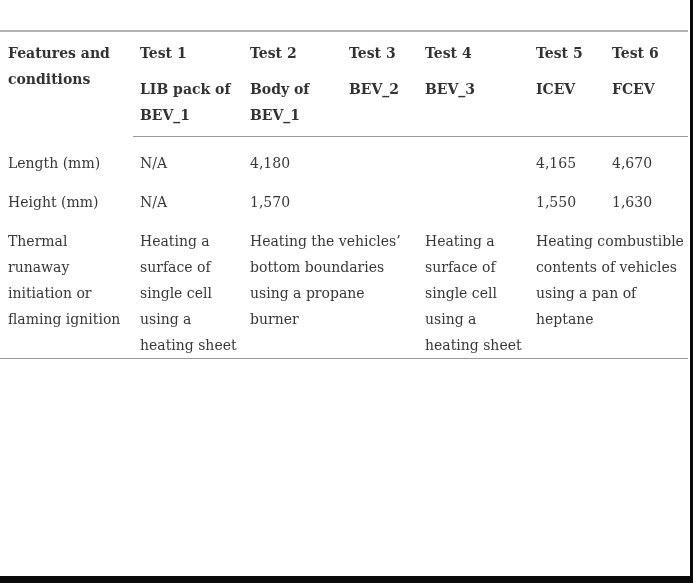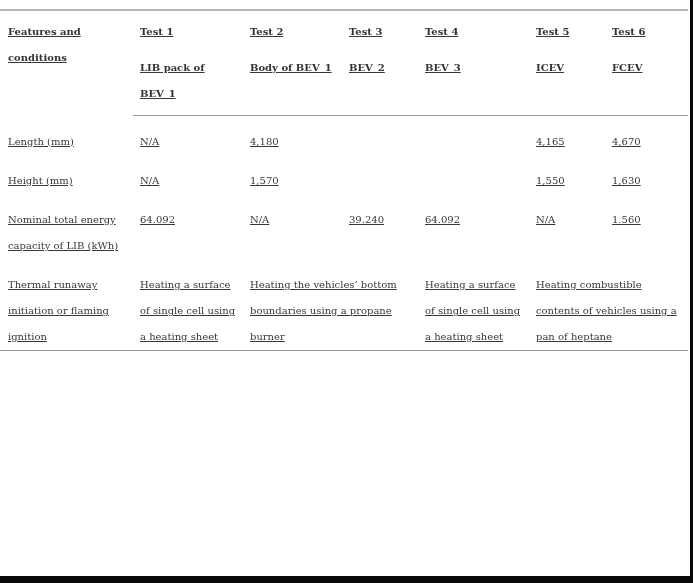--- a/index.html
+++ b/index.html
@@ -16,25 +16,24 @@
     border-right: 3px solid #0a0a0a;
     border-bottom: 7px solid #0a0a0a;
     overflow: hidden;
     font-family: "DejaVu Serif", "Liberation Serif", serif;
     color: #383838;
   }
   table.test-table {
     border-collapse: collapse;
     table-layout: fixed;
     width: 688px;
-    margin-top: 9px;
+    margin-top: 30px;
     border-top: 2px solid #b4b4b4;
     border-bottom: 1px solid #9a9a9a;
-    font-size: 10px;
-    text-decoration: underline;
+    font-size: 14px;
   }
   col.c0 { width: 133px; }
   col.c1 { width: 110px; }
   col.c2 { width: 99px; }
   col.c3 { width: 76px; }
   col.c4 { width: 111px; }
   col.c5 { width: 76px; }
   col.c6 { width: 83px; }
 
   th, td {
@@ -115,29 +114,20 @@
       <tr>
         <td class="feature-cell">Height (mm)</td>
         <td>N/A</td>
         <td>1,570</td>
         <td></td>
         <td></td>
         <td>1,550</td>
         <td>1,630</td>
       </tr>
       <tr>
-        <td class="feature-cell">Nominal total energy capacity of LIB (kWh)</td>
-        <td>64.092</td>
-        <td>N/A</td>
-        <td>39.240</td>
-        <td>64.092</td>
-        <td>N/A</td>
-        <td>1.560</td>
-      </tr>
-      <tr>
         <td class="feature-cell">Thermal runaway initiation or flaming ignition</td>
         <td>Heating a surface of single cell using a heating sheet</td>
         <td colspan="2">Heating the vehicles’ bottom boundaries using a propane burner</td>
         <td>Heating a surface of single cell using a heating sheet</td>
         <td colspan="2">Heating combustible contents of vehicles using a pan of heptane</td>
       </tr>
     </tbody>
   </table>
 </div>
 

